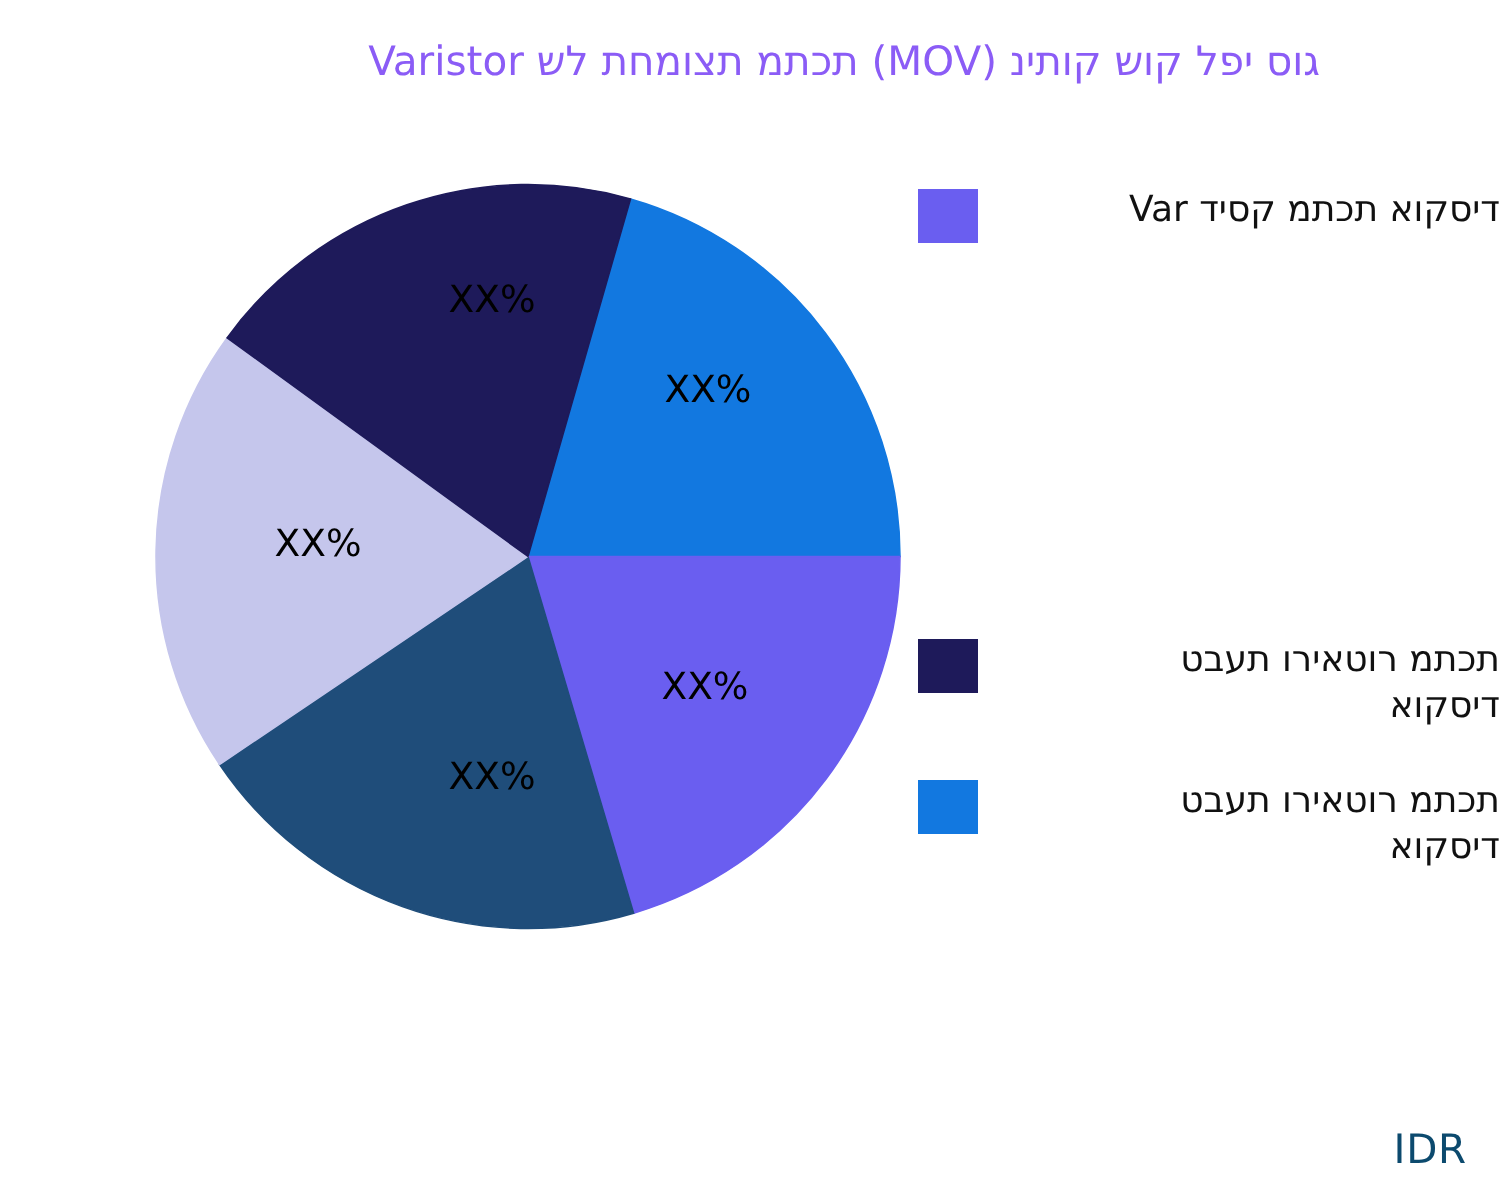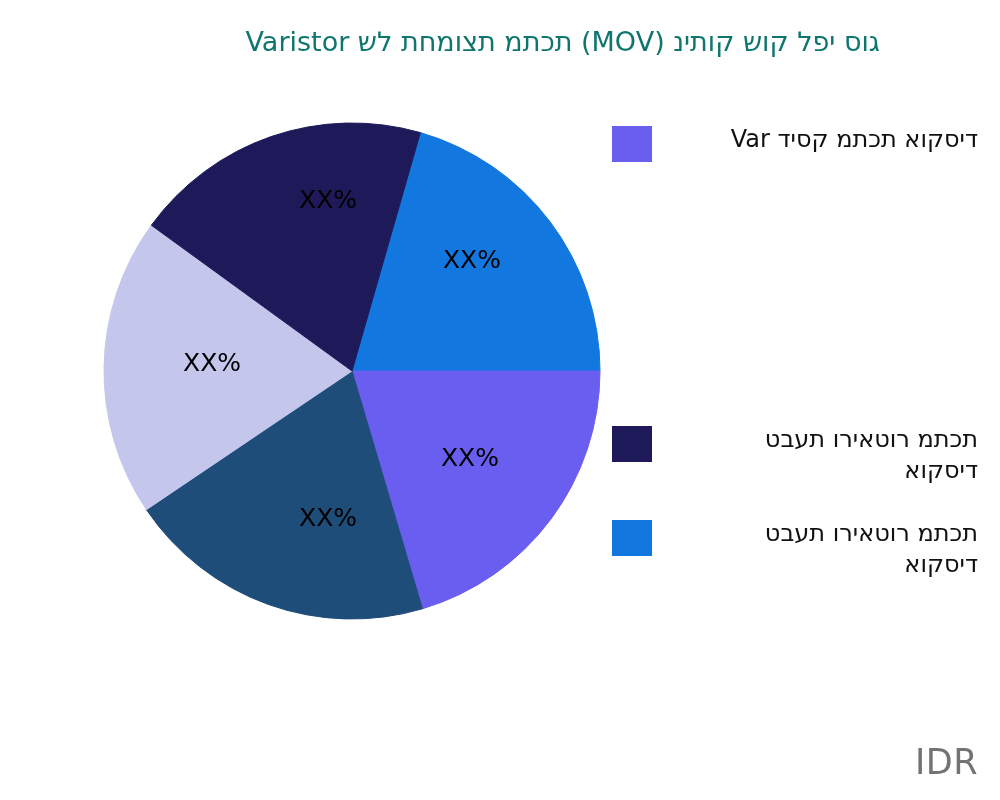--- a/index.html
+++ b/index.html
@@ -20,21 +20,21 @@
     height: 800px;
   }
   #chart-title {
     position: absolute;
     left: 0;
     top: 26px;
     width: 880px;
     text-align: right;
     direction: rtl;
     font-size: 27px;
-    color: #0f766e;
+    color: #8b5cf6;
     line-height: 1.2;
     white-space: nowrap;
     font-weight: 400;
   }
   #pie-area {
     position: absolute;
     left: 104px;
     top: 123px;
     width: 496px;
     height: 496px;
@@ -66,40 +66,41 @@
     align-items: flex-start;
     width: 388px;
   }
   .legend-swatch {
     width: 40px;
     height: 36px;
     flex: 0 0 40px;
     margin-top: 2px;
   }
   .legend-label {
+    margin-left: 22px;
     font-size: 24px;
     color: #111111;
     line-height: 1.28;
     direction: rtl;
     text-align: right;
     white-space: pre;
     overflow: visible;
     flex: 0 0 auto;
     width: 326px;
   }
   .legend-label.ltr {
     direction: ltr;
     text-align: left;
   }
   #watermark {
     position: absolute;
     right: 22px;
     bottom: 18px;
-    font-size: 35px;
-    color: #737373;
+    font-size: 27px;
+    color: #0c4a6e;
     letter-spacing: 0.5px;
   }
 </style>
 </head>
 <body>
 
 <div id="chart-root">
 
   <div id="chart-title">גוס יפל קוש קותינ (MOV) תכתמ תצומחת לש Varistor</div>
 

